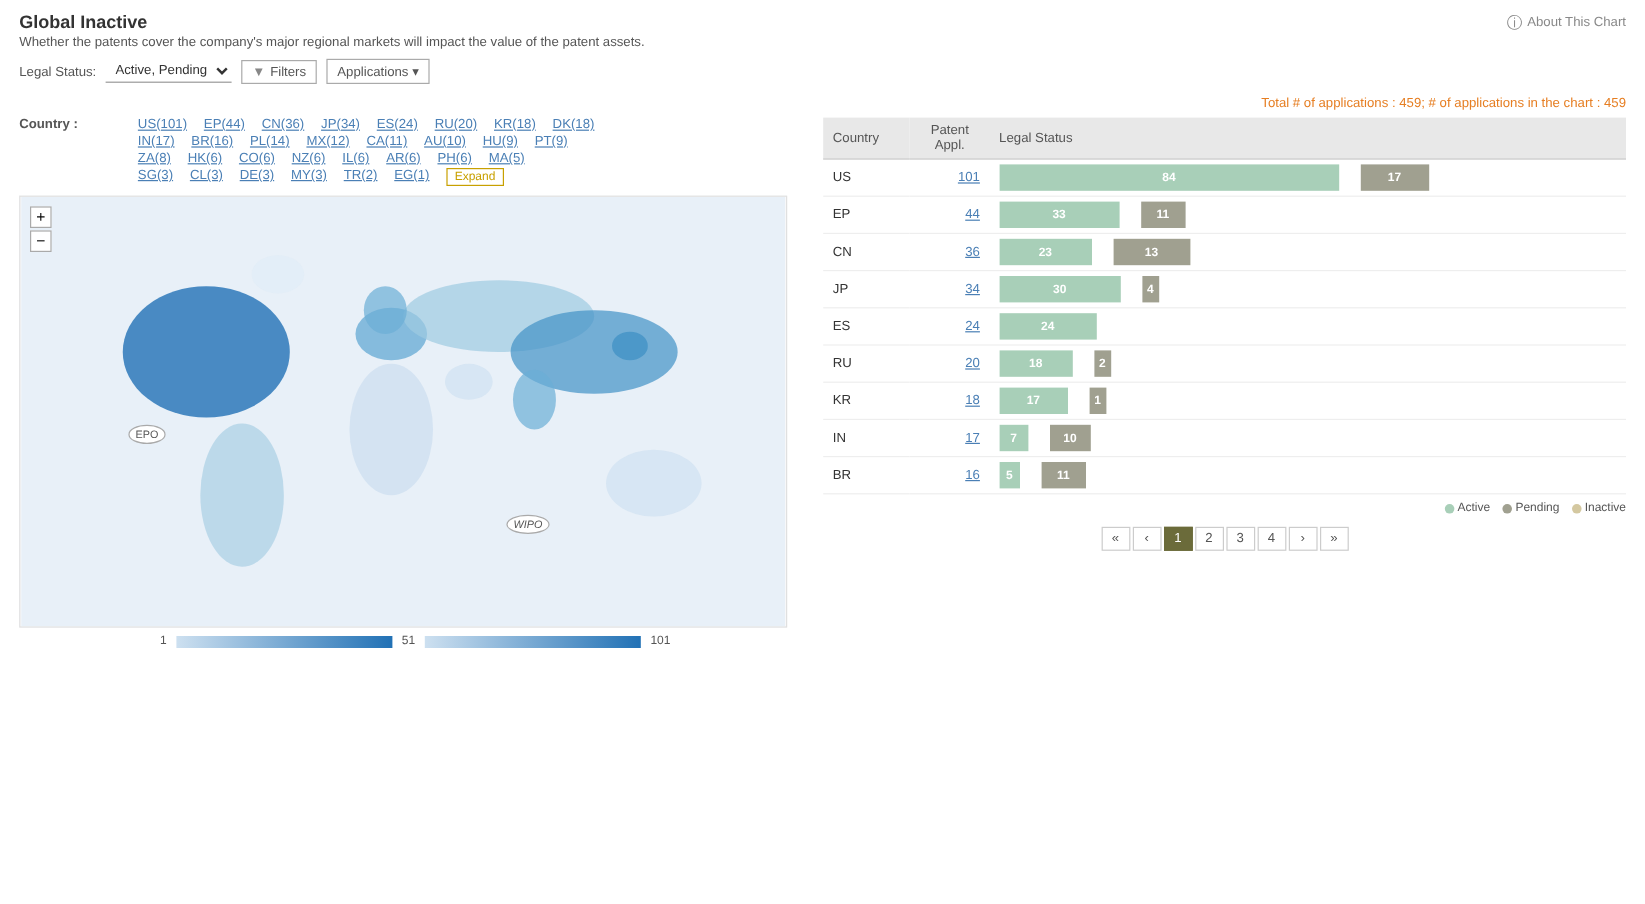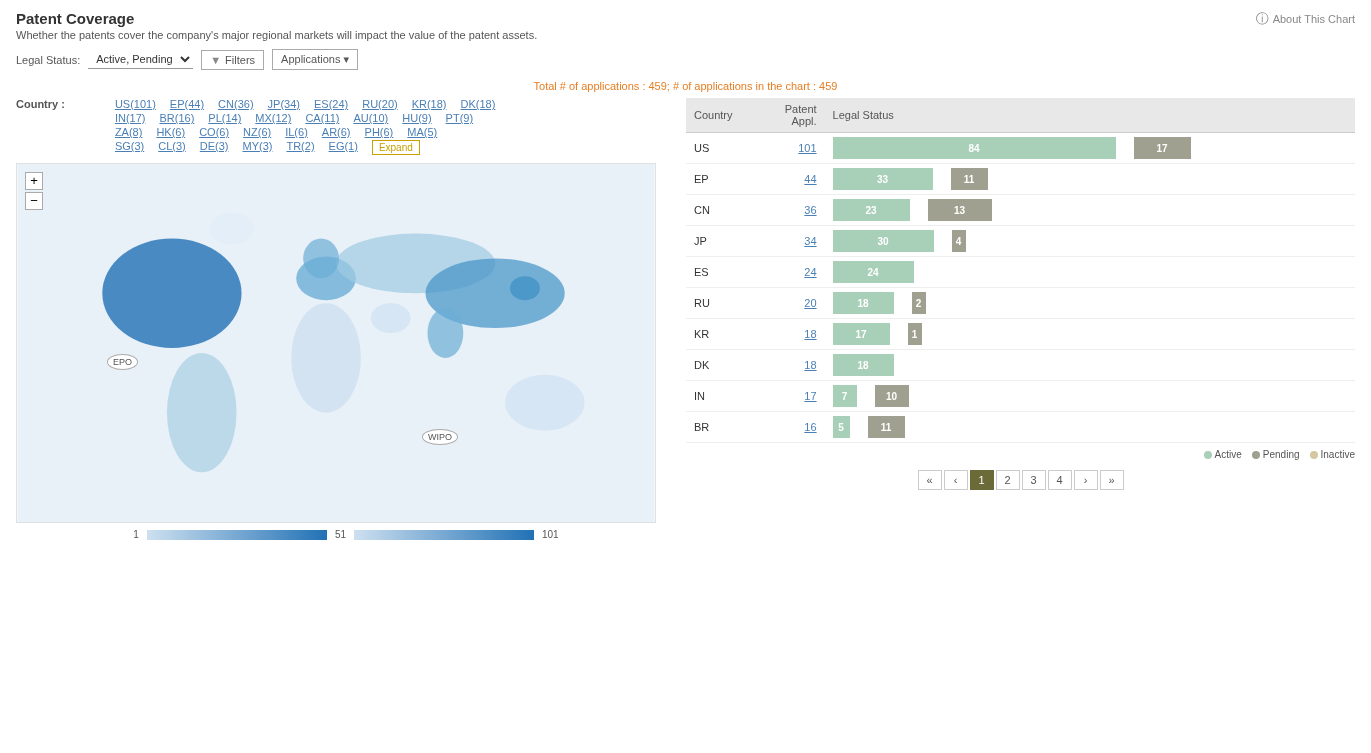--- a/index.html
+++ b/index.html
@@ -13,21 +13,21 @@
     .about-chart { font-size: 11px; color: #888; display: flex; align-items: center; gap: 4px; cursor: pointer; }
     .about-chart .info-icon { color: #888; font-size: 13px; }
 
     .controls { display: flex; align-items: center; gap: 8px; margin-top: 8px; }
     .legal-label { font-size: 11px; color: #555; }
     .legal-dropdown { font-size: 11px; border: none; border-bottom: 1px solid #999; background: transparent; color: #333; padding: 2px 4px; cursor: pointer; }
     .filter-btn { font-size: 11px; border: 1px solid #aaa; background: #fff; padding: 3px 8px; cursor: pointer; display: flex; align-items: center; gap: 4px; color: #555; }
     .filter-btn .funnel { color: #888; }
     .app-btn { font-size: 11px; border: 1px solid #aaa; background: #fff; padding: 3px 8px; cursor: pointer; color: #555; }
 
-    .stats-row { text-align: center; margin: 10px 0 6px; font-size: 11px; color: #e67e22; }
+    .stats-row { text-align: right; margin: 10px 0 6px; font-size: 11px; color: #e67e22; }
 
     .main-content { display: flex; gap: 10px; }
 
     
     .left-panel { flex: 0 0 660px; }
 
     .country-section { font-size: 11px; margin-bottom: 8px; }
     .country-row { display: flex; align-items: flex-start; gap: 6px; margin-bottom: 2px; }
     .country-label { font-weight: bold; color: #555; white-space: nowrap; }
     .country-links { display: flex; flex-wrap: wrap; gap: 20px 14px; padding-left: 44px; }
@@ -73,21 +73,21 @@
     
     .map-label { position: absolute; background: #fff; border: 1px solid #aaa; border-radius: 50%; padding: 2px 5px; font-size: 9px; color: #555; cursor: pointer; }
   </style>
 </head>
 <body>
 
 <div class="page">
 
   <div class="header-row">
     <div>
-      <div class="title">Patent Coverage</div>
+      <div class="title">Global Inactive</div>
       <div class="subtitle">Whether the patents cover the company's major regional markets will impact the value of the patent assets.</div>
     </div>
     <div class="about-chart">
       <span class="info-icon">ⓘ</span>
       <span>About This Chart</span>
     </div>
   </div>
 
   <div class="controls">
     <span class="legal-label">Legal Status:</span>
@@ -203,38 +203,38 @@
           <ellipse cx="305" cy="95" rx="18" ry="20" fill="#6baed6" opacity="0.7"></ellipse>
 
           <circle cx="108" cy="405" r="14" fill="white" stroke="#aaa" stroke-width="0.8"></circle>
 
           <circle cx="420" cy="482" r="14" fill="white" stroke="#aaa" stroke-width="0.8"></circle>
         </svg>
 
         
         <div class="map-label" style="left: 90px; top: 190px;">EPO</div>
         
-        <div class="map-label" style="left: 405px; top: 265px;">WIPO</div>
+        <div class="map-label" style="left: 405px; top: 265px; font-style: italic;">WIPO</div>
       </div>
 
       <div class="map-legend">
         <span>1</span>
         <div class="legend-gradient"></div>
         <span>51</span>
         <div class="legend-gradient"></div>
         <span>101</span>
       </div>
     </div>
 
     <div class="right-panel">
       <table class="data-table">
         <thead>
           <tr>
             <th>Country</th>
-            <th style="text-align:right">Patent Appl.</th>
+            <th style="text-align:center">Patent Appl.</th>
             <th>Legal Status</th>
           </tr>
         </thead>
         <tbody id="table-body">
         <tr>
       <td class="country-name">US</td>
       <td class="patent-num">
         <a>101</a>
       </td>
       <td class="bar-cell">
@@ -311,32 +311,20 @@
     </tr>
             <tr>
       <td class="country-name">KR</td>
       <td class="patent-num">
         <a>18</a>
       </td>
       <td class="bar-cell">
         <div class="bar-container">
           <div class="bar-active" style="width:57px">17</div>
           <div class="bar-pending" style="width:14px">1</div>
-
-        </div>
-      </td>
-    </tr>
-            <tr>
-      <td class="country-name">DK</td>
-      <td class="patent-num">
-        <a>18</a>
-      </td>
-      <td class="bar-cell">
-        <div class="bar-container">
-          <div class="bar-active" style="width:61px">18</div>
 
         </div>
       </td>
     </tr>
             <tr>
       <td class="country-name">IN</td>
       <td class="patent-num">
         <a>17</a>
       </td>
       <td class="bar-cell">

